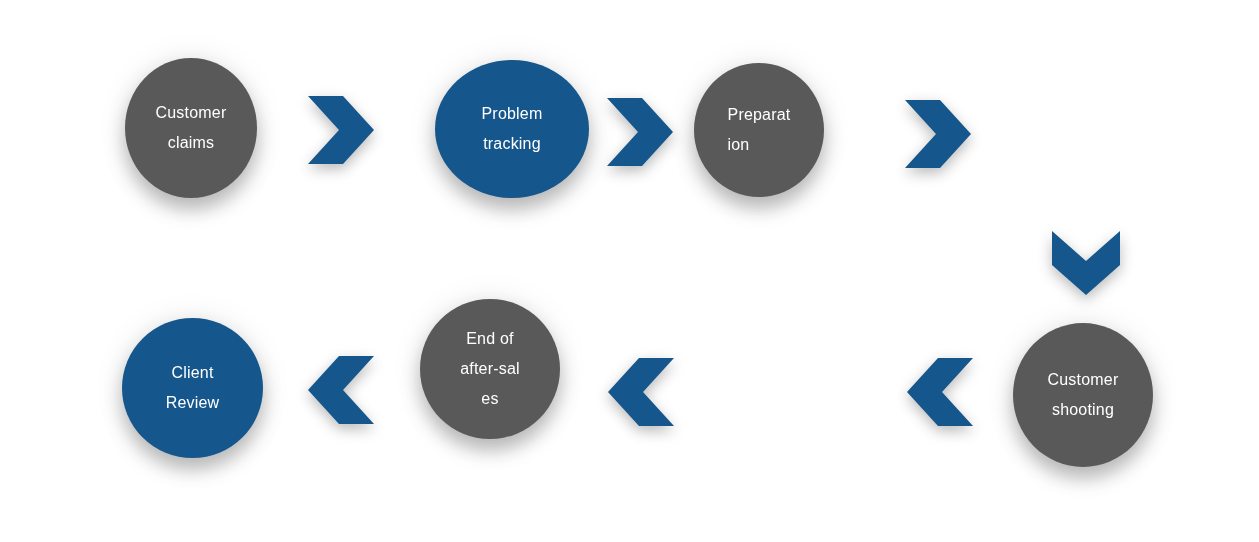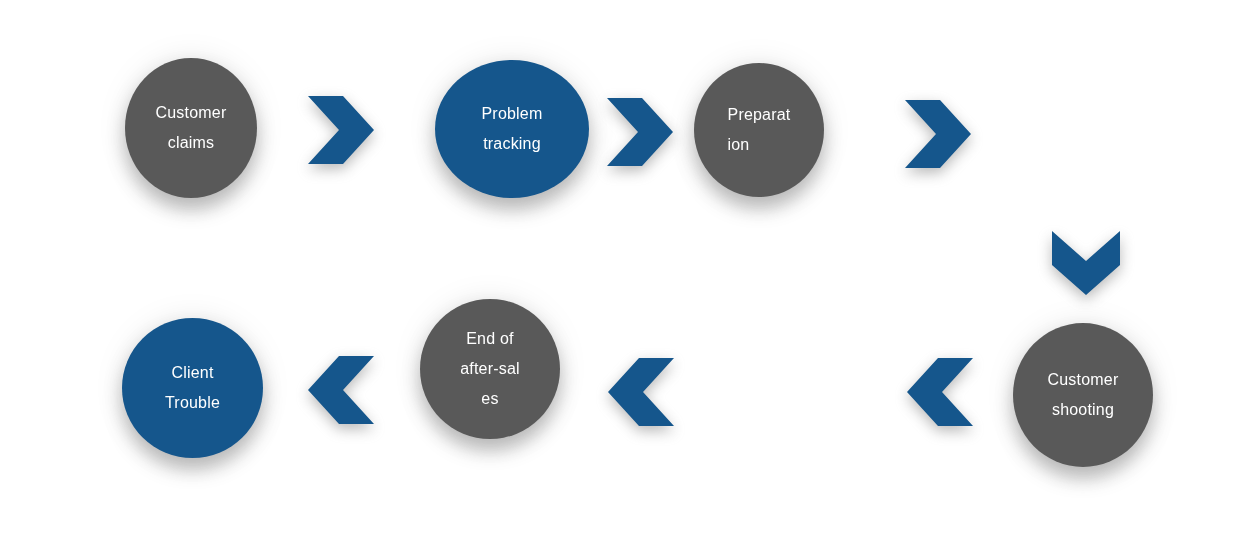--- a/index.html
+++ b/index.html
@@ -124,17 +124,17 @@
     </div>
   </div>
 
   <svg class="chevron c7" width="66" height="68" viewBox="0 0 66 68">
     <polygon points="66,0 31,0 0,34 31,68 66,68 35,34"></polygon>
   </svg>
 
   <div class="node blue n8">
     <div class="label">
       <span class="line">Client</span>
-      <span class="line">Trouble</span>
+      <span class="line">Review</span>
     </div>
   </div>
 
 </div>
 
 </body></html>

